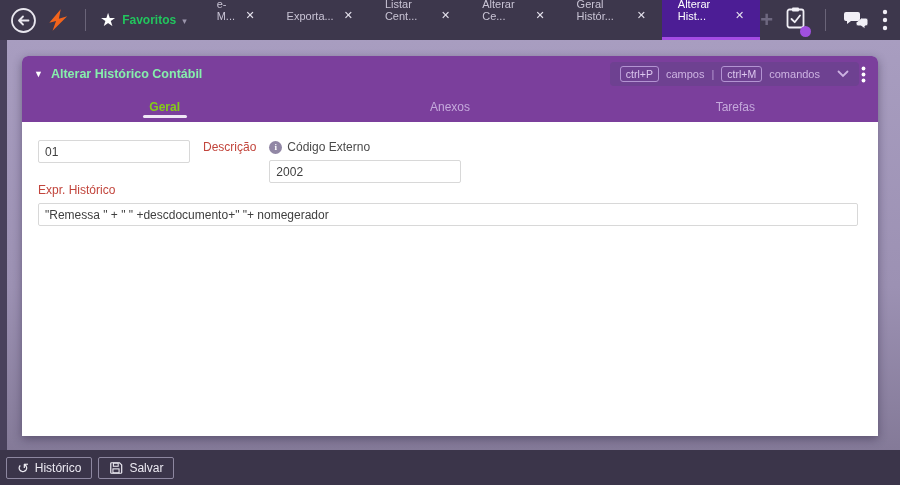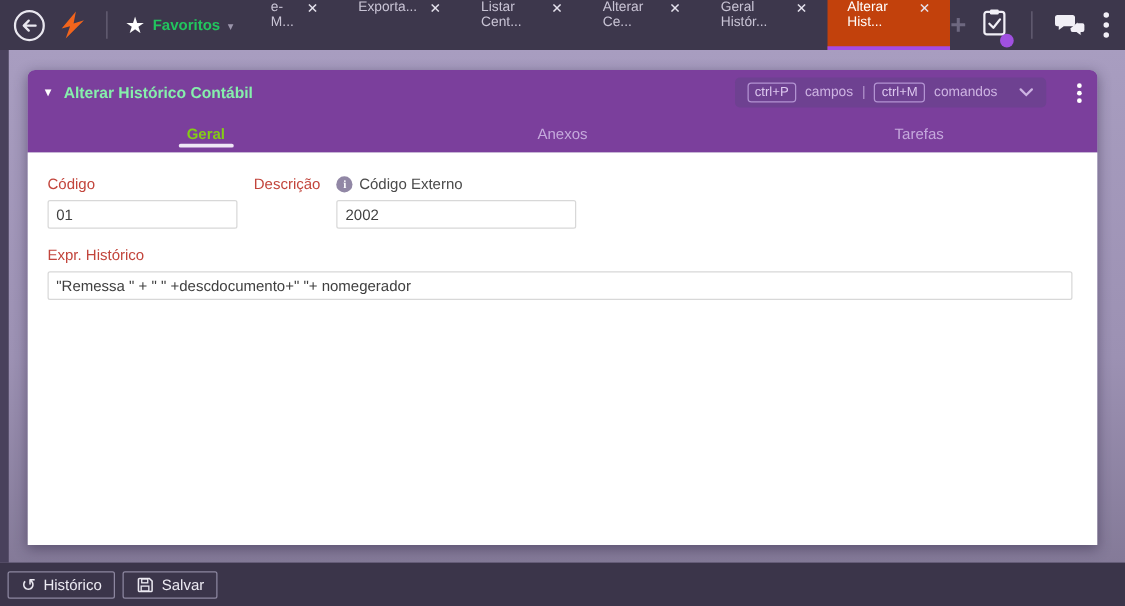--- a/index.html
+++ b/index.html
@@ -13,24 +13,24 @@
   .tb-left { display:flex; align-items:center; gap:8px; padding-left:10px; }
   .icon-btn { display:flex; align-items:center; justify-content:center;
     cursor:pointer; background:none; border:none; }
   .divider-v { width:1px; height:22px; background:#6a6478; margin:0 6px; }
   .fav { display:flex; align-items:center; gap:6px; color:#fff; cursor:pointer; }
   .fav .star { font-size:18px; color:#fff; line-height:1; }
   .fav .fav-label { font-size:12px; font-weight:bold; color:#22c55e; }
   .fav .chev { font-size:9px; color:#9b95ab; margin-top:2px; }
 
   .tabs { display:flex; align-items:stretch; height:40px; margin-left:14px; flex:1; }
-  .tab { display:flex; align-items:flex-start; gap:10px; padding:0 16px;
+  .tab { display:flex; align-items:flex-end; gap:10px; padding:18px 16px;
     color:#c9c4d5; font-size:11px; cursor:pointer; position:relative; }
   .tab .close { font-size:11px; color:#e6e3ee; cursor:pointer; }
-  .tab.active { background:#c2410c; color:#fff; }
+  .tab.active { background:#4c1d95; color:#fff; }
   .tab.active::after { content:""; position:absolute; left:0; right:0; bottom:0;
     height:3px; background:#a44ce4; }
 
   .tb-right { display:flex; align-items:center; gap:12px; padding-right:12px; }
   .plus { color:#6e6880; font-size:22px; font-weight:bold; line-height:1; cursor:pointer; }
   .clip-wrap { position:relative; cursor:pointer; }
   .notif-dot { position:absolute; right:-4px; bottom:-3px; width:11px; height:11px;
     border-radius:50%; background:#a050e0; }
 
   
@@ -38,21 +38,21 @@
     background:linear-gradient(180deg,#a89dc0 0%, #9c91b3 60%, #847a98 100%); }
   .left-strip { position:absolute; top:0; left:0; bottom:0; width:7px; background:#49415c; }
 
   .panel { position:absolute; left:22px; top:16px; width:856px; height:380px;
     border-radius:6px 6px 0 0; overflow:hidden;
     box-shadow:0 3px 10px rgba(40,30,60,.45); }
   .panel-header { height:36px; background:#7b3f9c; display:flex; align-items:center;
     padding:0 12px; border-radius:6px 6px 0 0; }
   .ph-caret { color:#fff; font-size:9px; margin-right:8px; cursor:pointer; }
   .ph-title { color:#86efac; font-size:12.5px; font-weight:bold; }
-  .ph-right { margin-left:auto; display:flex; align-items:center; gap:24px; }
+  .ph-right { margin-left:auto; display:flex; align-items:center; gap:2px; }
   .shortcut-pill { display:flex; align-items:center; gap:7px; background:#6e4191;
     border-radius:4px; padding:4px 10px; color:#cdb3e2; font-size:11px; cursor:pointer; }
   .keycap { border:1px solid #b393d2; border-radius:3px; padding:1px 5px;
     font-size:10.5px; color:#ddc8ef; }
   .pill-sep { color:#b79ad2; }
   .pill-chev { margin-left:10px; display:flex; }
 
   .panel-tabs { height:30px; background:#7b3f9c; display:flex; }
   .ptab { flex:1; display:flex; align-items:center; justify-content:center;
     position:relative; font-size:12px; color:#c5a9dc; cursor:pointer; }
@@ -69,21 +69,21 @@
   .lbl-dark { color:#4a4a4a; display:flex; align-items:center; gap:5px; }
   .info-i { width:13px; height:13px; border-radius:50%; background:#9187a5; color:#fff;
     font-size:9px; font-weight:bold; display:inline-flex; align-items:center;
     justify-content:center; cursor:pointer; font-family:"Liberation Serif",serif; }
   .field input { height:23px; border:1px solid #d8d8d8; border-radius:2px;
     padding:0 6px; font-size:12px; color:#3f3f3f;
     font-family:"Liberation Sans","DejaVu Sans",sans-serif; outline:none; background:#fff; }
   .w-codigo { width:152px; }
   .w-desc   { width:180px; }
   .w-ext    { width:192px; }
-  .row2 { margin-top:14px; }
+  .row2 { }
   .w-expr { width:820px; }
 
   
   .footer { position:absolute; left:0; right:0; bottom:0; height:35px;
     background:#3b354a; display:flex; align-items:center; gap:6px; padding:0 6px; }
   .f-btn { display:inline-flex; align-items:center; gap:6px; padding:3px 10px;
     background:transparent; border:1px solid #8d87a0; border-radius:2px;
     color:#eceaf2; font-size:12px; cursor:pointer;
     font-family:"Liberation Sans","DejaVu Sans",sans-serif; }
   .f-btn .g-icon { font-size:14px; line-height:1; }
@@ -206,21 +206,20 @@
           <span>Anexos</span>
         </div>
         <div class="ptab">
           <span>Tarefas</span>
         </div>
       </div>
 
       <div class="panel-body">
         <div class="form-row">
           <div class="field">
-            <label class="lbl-red">Código</label>
             <input class="w-codigo" type="text" value="01" style="">
           </div>
           <div class="field">
             <label class="lbl-red">Descrição</label>
           </div>
           <div class="field">
             <label class="lbl-dark">
               <span class="info-i">i</span>
               <span>Código Externo</span>
             </label>

